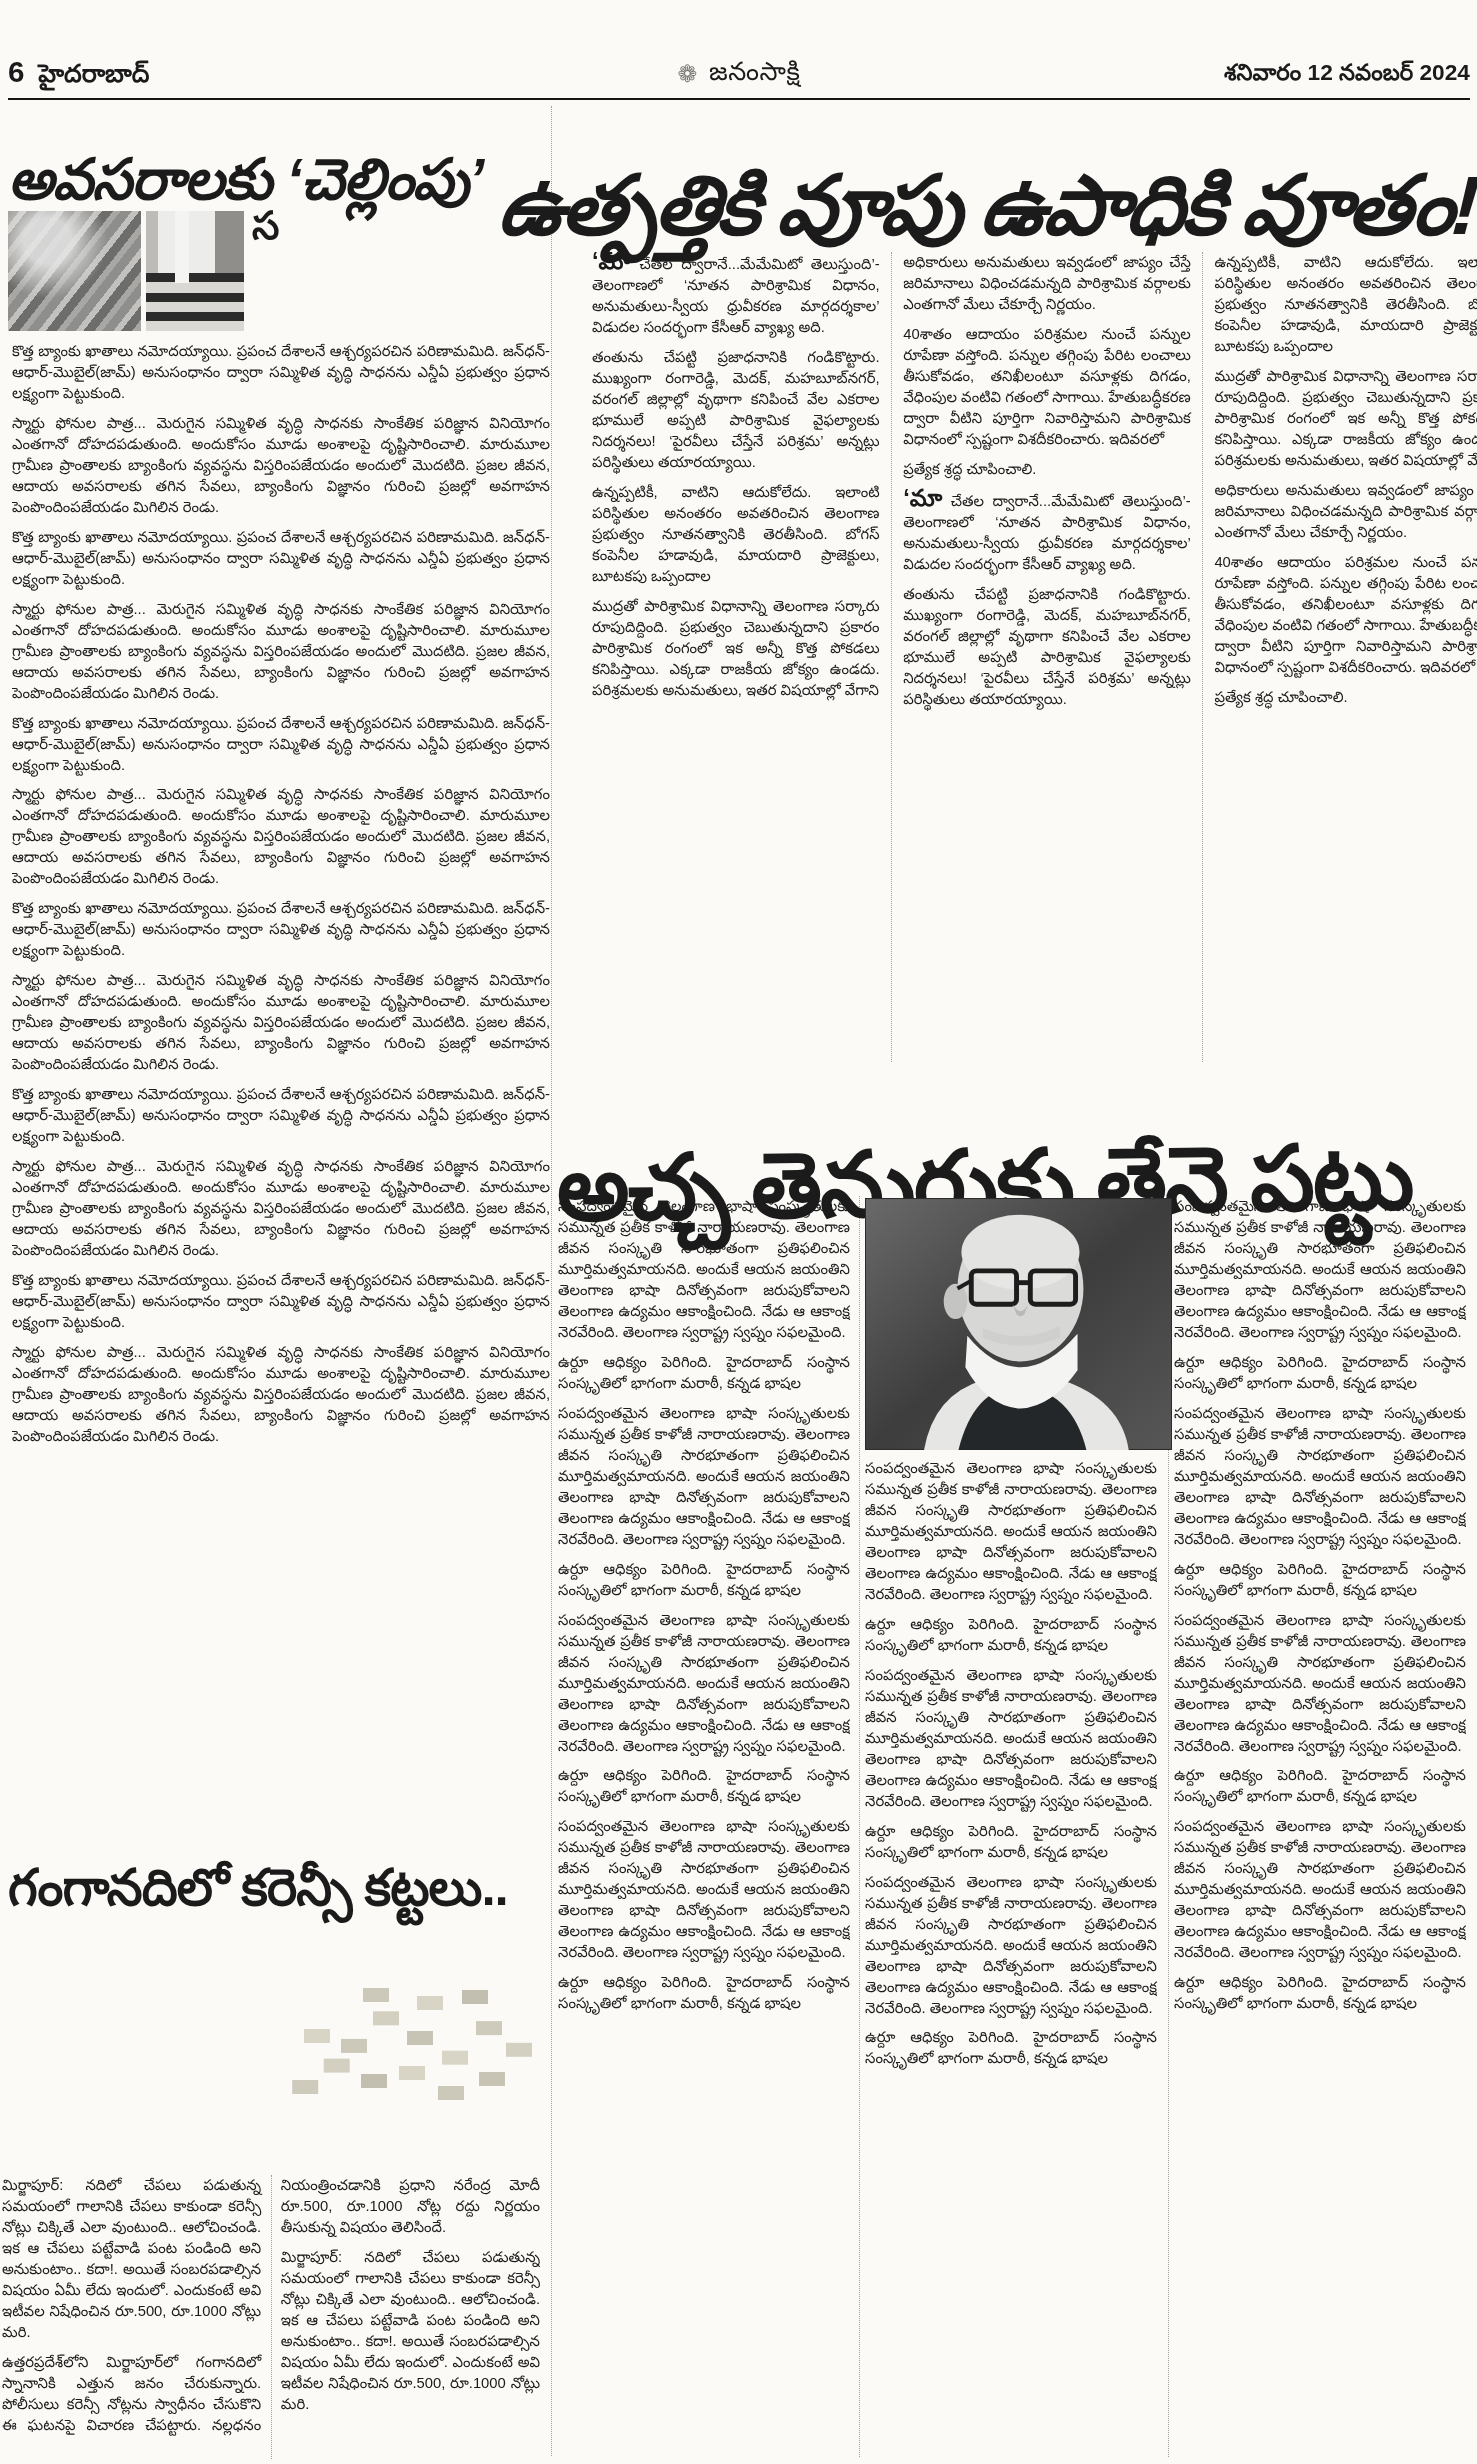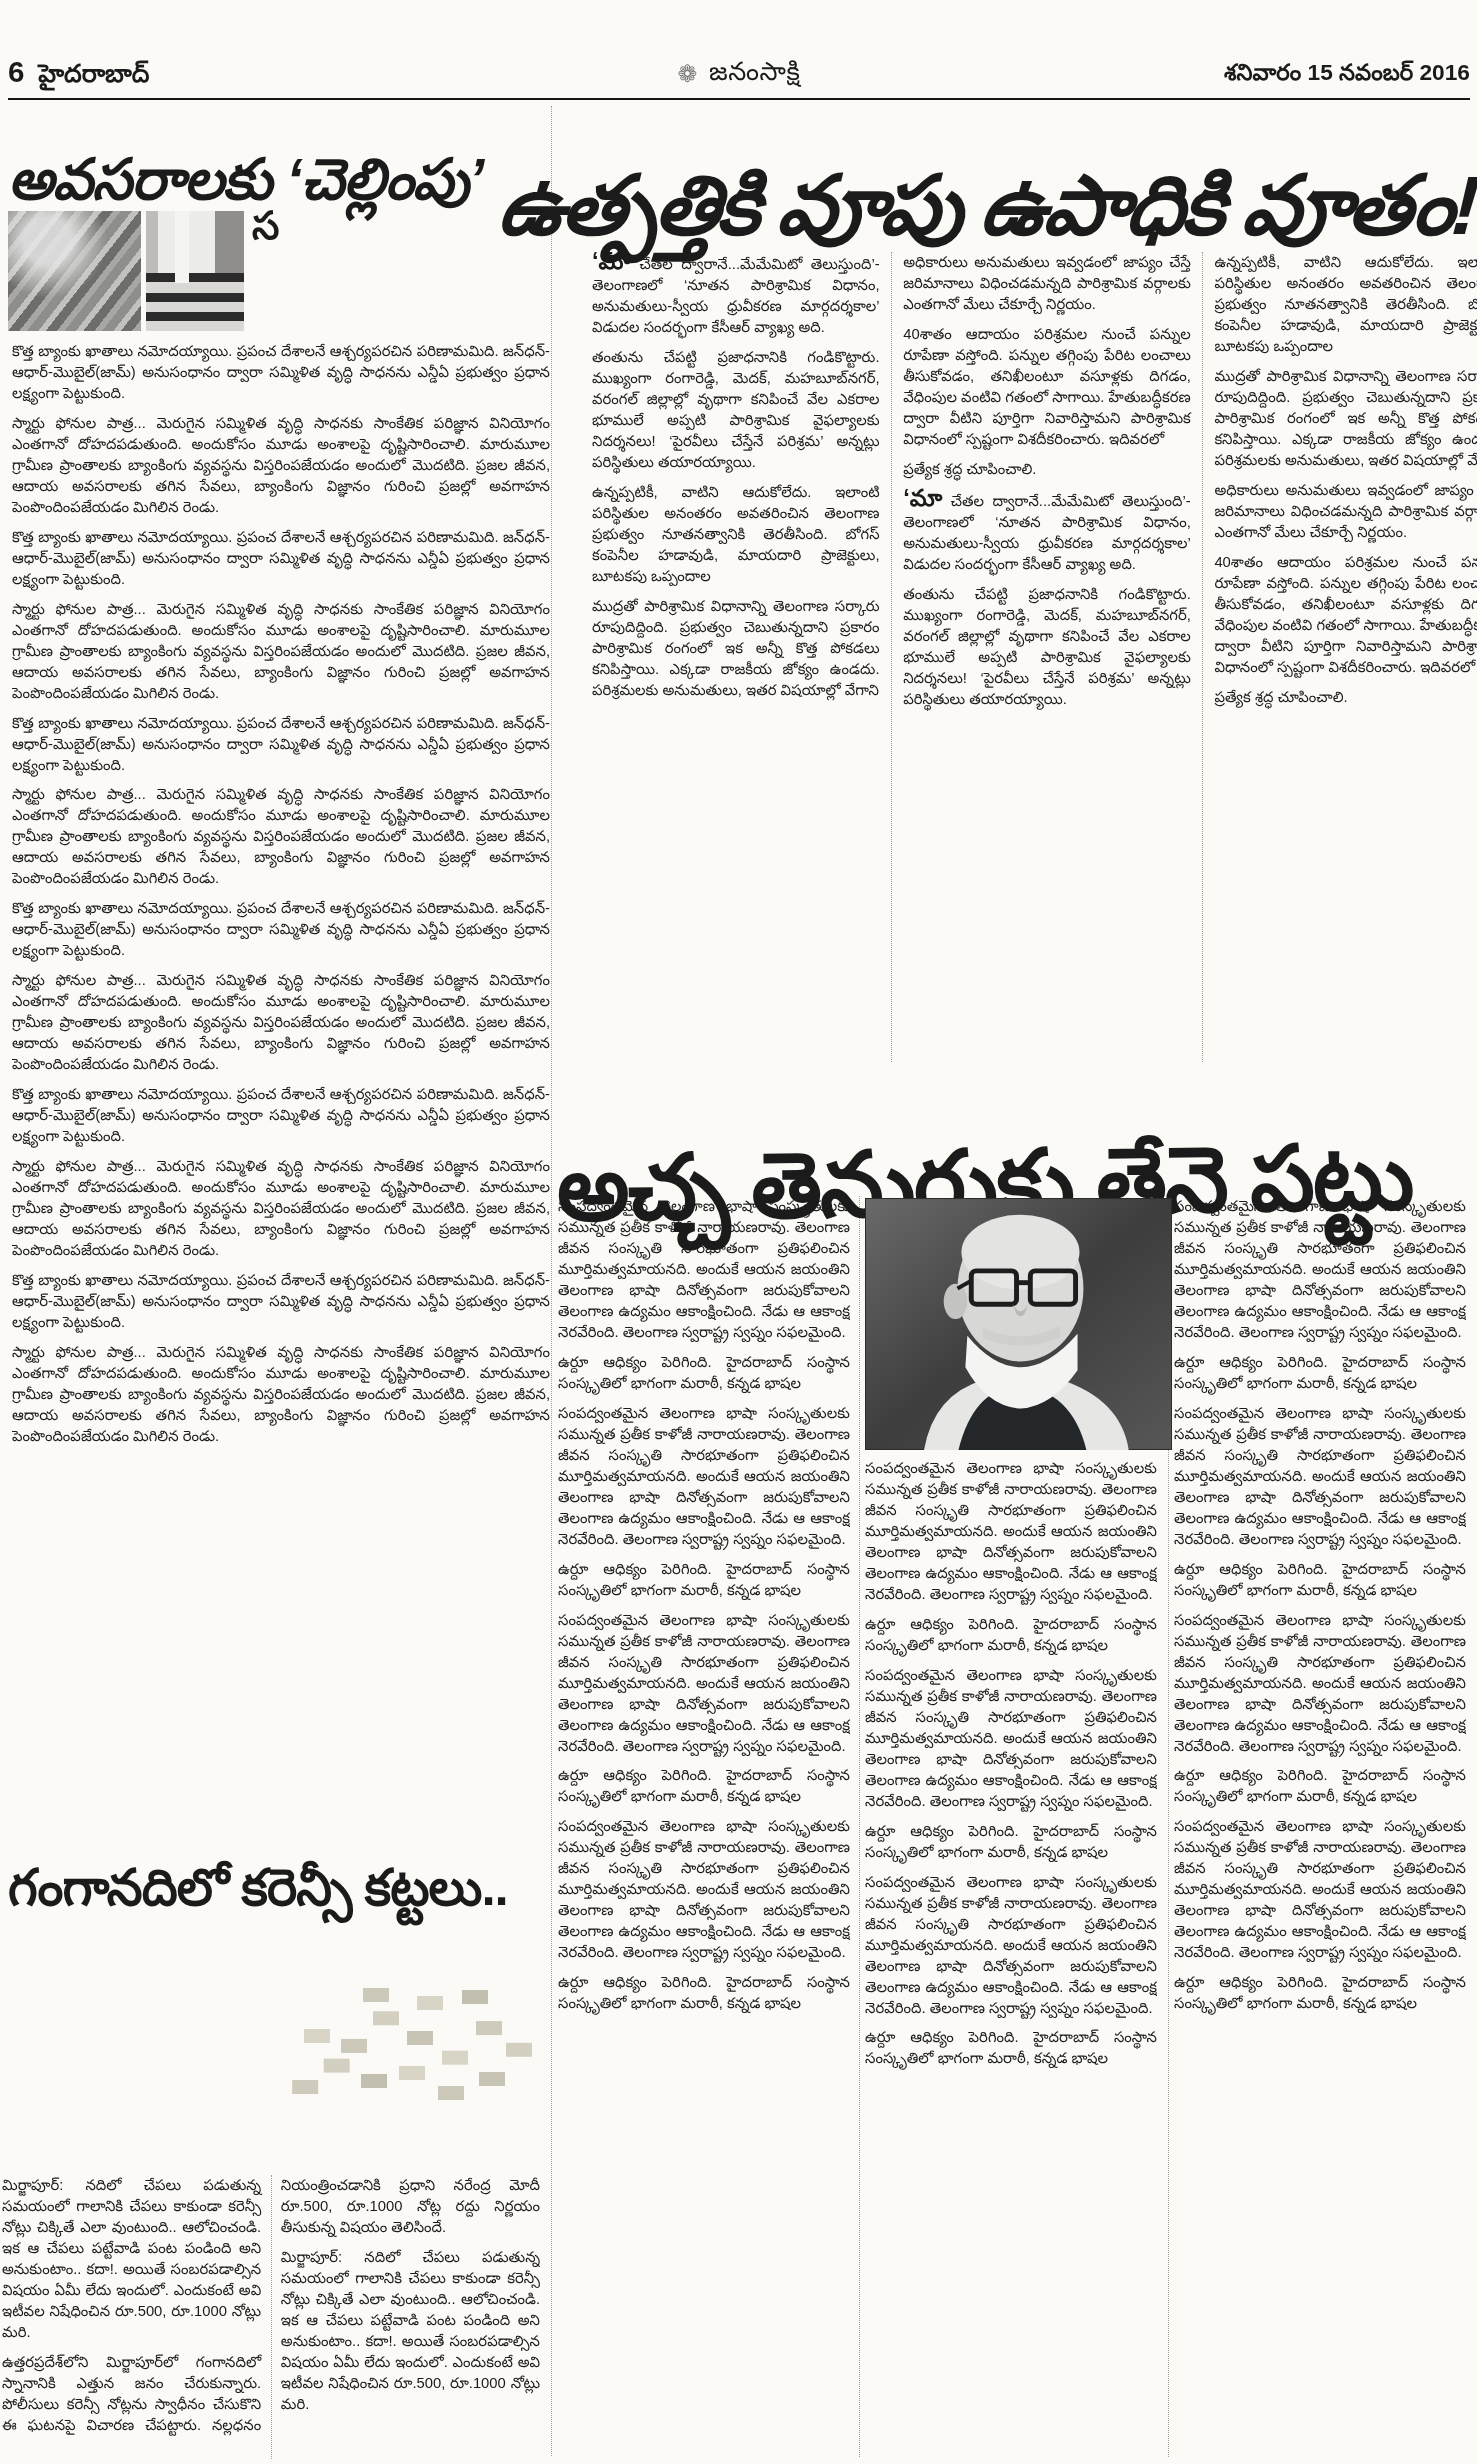--- a/index.html
+++ b/index.html
@@ -82,21 +82,21 @@
 
   <div class="hdr">
     <div class="hdr-left">
       <span class="hdr-pageno">6</span>
       <span class="hdr-section">హైదరాబాద్</span>
     </div>
     <div class="hdr-mast">
       <span class="mast-logo">❁</span>
       <span class="mast-name">జనంసాక్షి</span>
     </div>
-    <div class="hdr-date">శనివారం 15 నవంబర్ 2016</div>
+    <div class="hdr-date">శనివారం 12 నవంబర్ 2024</div>
   </div>
   <div class="hdr-rule"></div>
 
   <div class="vrule" style="left:551px;top:106px;height:2350px;"></div>
   <div class="vrule" style="left:859px;top:1196px;height:1261px;"></div>
   <div class="vrule" style="left:1168px;top:1196px;height:1261px;"></div>
 
   <h1 class="a1-head">అవసరాలకు ‘చెల్లింపు’</h1>
 
   <div class="a1-photo">

